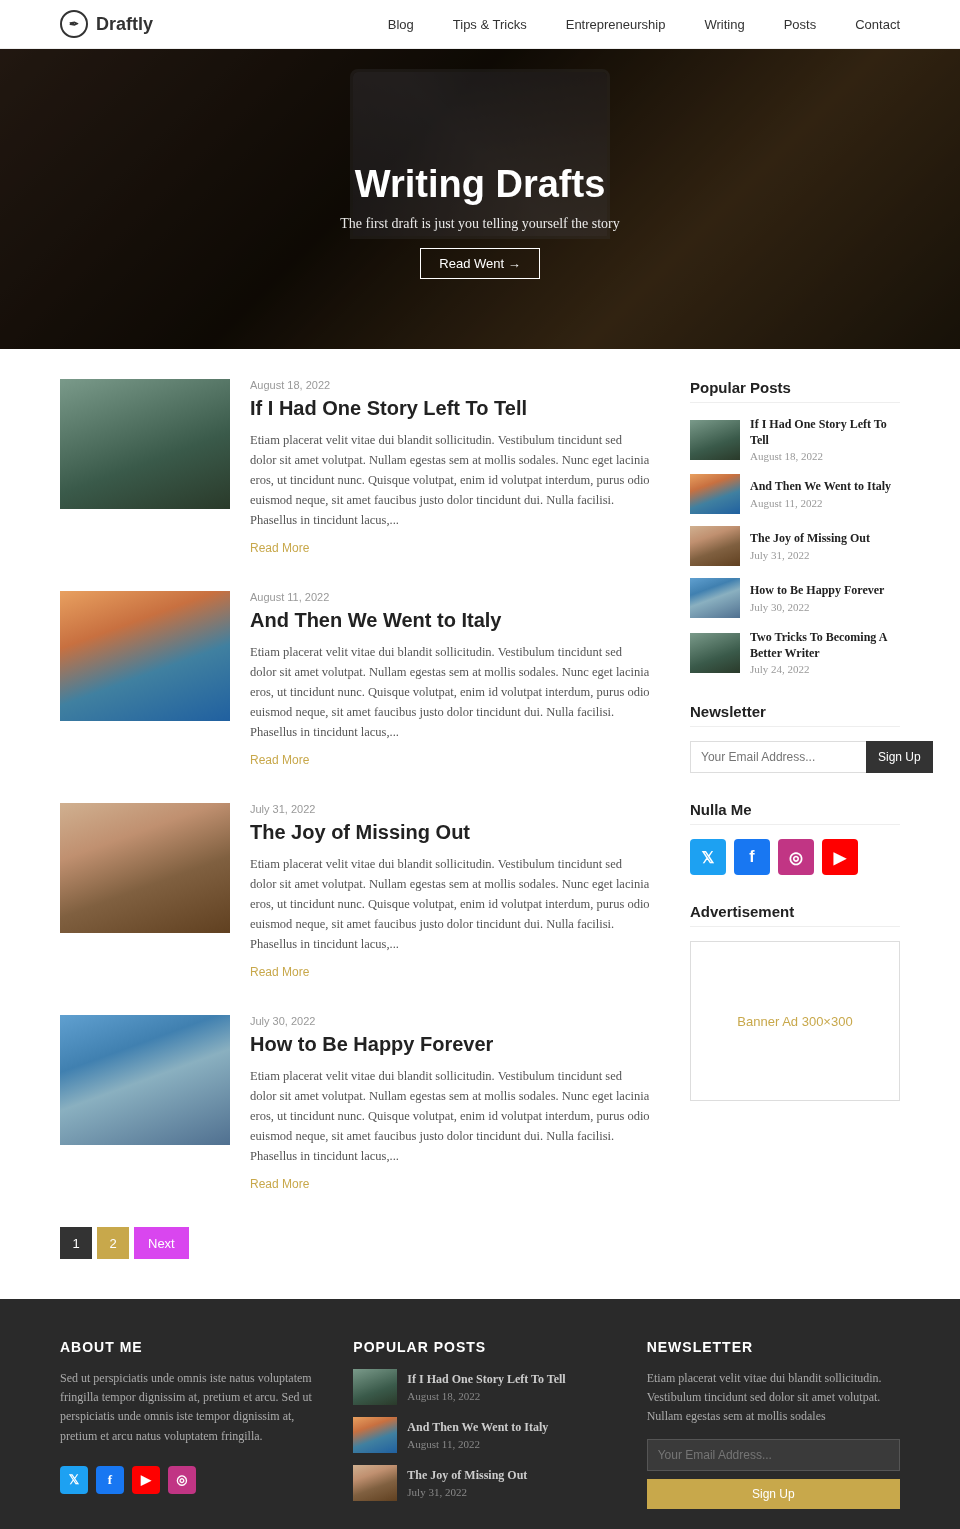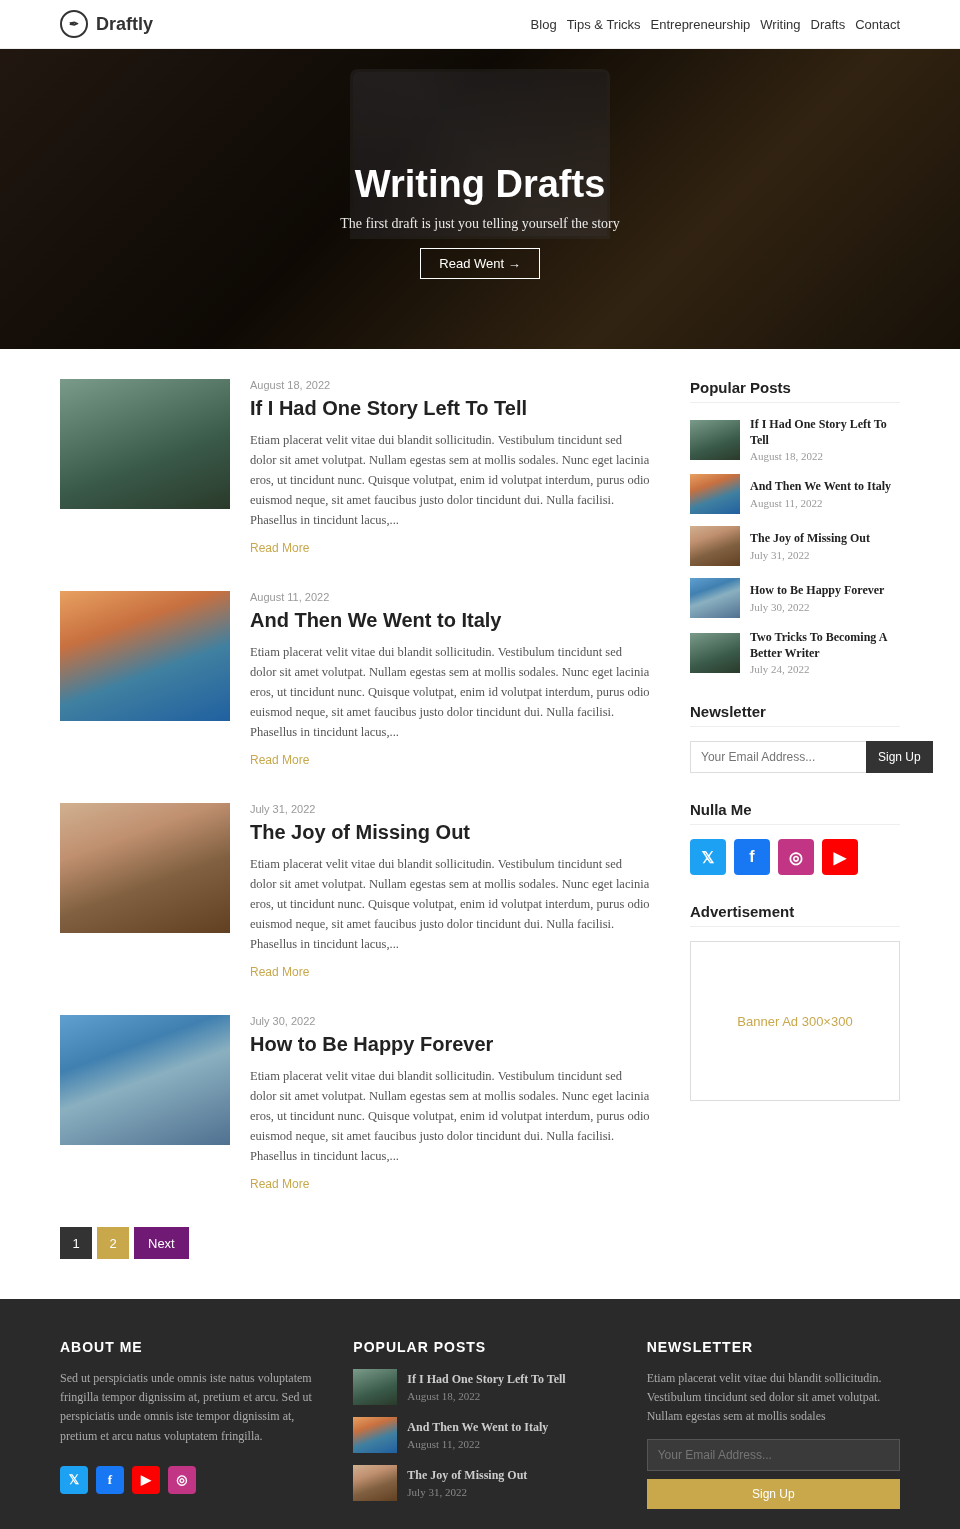--- a/index.html
+++ b/index.html
@@ -7,21 +7,21 @@
     a { text-decoration: none; color: inherit; }
 
     
     nav {
       display: flex; align-items: center; justify-content: space-between;
       padding: 10px 60px; border-bottom: 1px solid #eee; background: #fff;
       position: sticky; top: 0; z-index: 100;
     }
     .nav-logo { display: flex; align-items: center; gap: 8px; font-weight: bold; font-size: 18px; font-family: sans-serif; }
     .nav-logo-icon { width: 28px; height: 28px; border-radius: 50%; border: 2px solid #333; display: flex; align-items: center; justify-content: center; font-size: 12px; }
-    .nav-links { display: flex; gap: 10px; font-family: sans-serif; font-size: 13px; }
+    .nav-links { display: flex; gap: 39px; font-family: sans-serif; font-size: 13px; }
     .nav-links a { color: #333; }
 
     
     .hero {
       width: 100%; height: 300px; background: #2a1f1a;
       position: relative; overflow: hidden;
       display: flex; align-items: center; justify-content: center;
     }
     .hero-bg {
       position: absolute; inset: 0;
@@ -77,21 +77,21 @@
     
     .pagination { display: flex; align-items: center; gap: 5px; margin-top: 20px; margin-bottom: 10px; }
     .page-num {
       width: 32px; height: 32px; display: flex; align-items: center; justify-content: center;
       font-family: sans-serif; font-size: 13px; border: 1px solid #ddd; cursor: pointer;
     }
     .page-num.active { background: #333; color: #fff; border-color: #333; }
     .page-num.gold { background: #c8a84b; color: #fff; border-color: #c8a84b; }
     .page-next {
       padding: 16px 14px; height: 32px; display: flex; align-items: center;
-      background: #701a75; color: #fff; font-family: sans-serif; font-size: 13px; cursor: pointer;
+      background: #d946ef; color: #fff; font-family: sans-serif; font-size: 13px; cursor: pointer;
     }
 
     
     .sidebar-section { margin-bottom: 28px; }
     .sidebar-title { font-family: sans-serif; font-size: 15px; font-weight: bold; color: #222; margin-bottom: 14px; padding-bottom: 6px; border-bottom: 1px solid #eee; }
     .popular-item { display: flex; gap: 10px; margin-bottom: 12px; align-items: center; }
     .popular-thumb { width: 50px; height: 40px; flex-shrink: 0; background: #ccc; overflow: hidden; }
     .popular-thumb-inner { width: 100%; height: 100%; }
     .popular-info {}
     .popular-item-title { font-size: 12px; font-weight: bold; color: #222; line-height: 1.3; margin-bottom: 2px; }
@@ -157,21 +157,21 @@
 <nav>
   <div class="nav-logo">
     <div class="nav-logo-icon">✒</div>
     <span>Draftly</span>
   </div>
   <div class="nav-links">
     <a>Blog</a>
     <a>Tips &amp; Tricks</a>
     <a>Entrepreneurship</a>
     <a>Writing</a>
-    <a>Drafts</a>
+    <a>Posts</a>
     <a>Contact</a>
   </div>
 </nav>
 
 <div class="hero">
   <div class="hero-bg"></div>
 
   <div class="laptop-deco">
     <div class="laptop-screen-inner"></div>
   </div>

